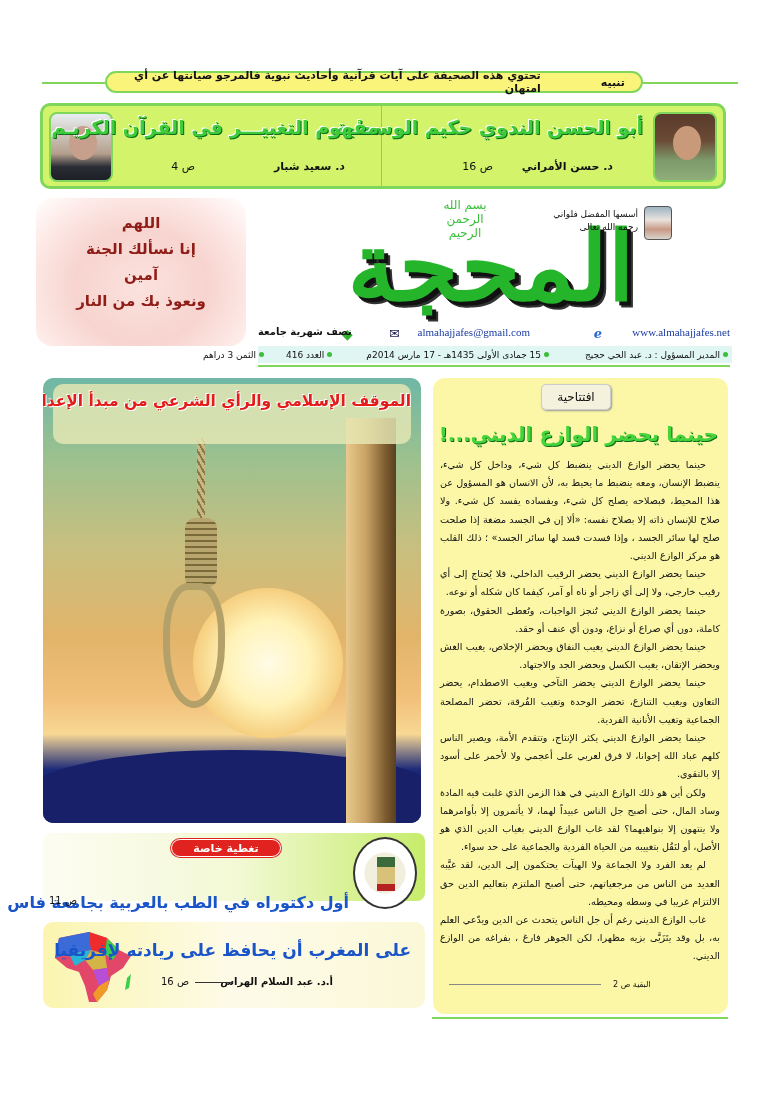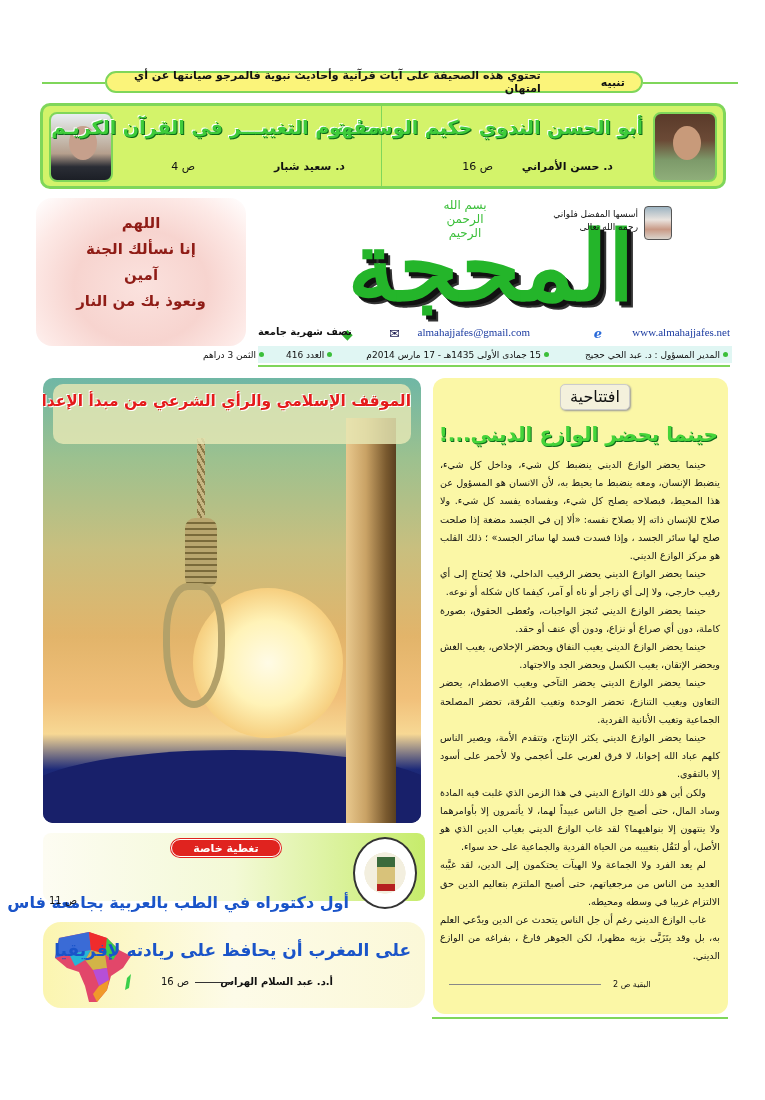--- a/index.html
+++ b/index.html
@@ -109,34 +109,34 @@
   }
   .badge { position: absolute; left: 128px; top: 6px; width: 110px; height: 18px; background: #e0231f; color: #fff; font-size: 11px; font-weight: bold; text-align: center; border-radius: 9px; line-height: 18px; border: 1px solid #fff; box-shadow: 0 0 0 1px #e0231f; }
   .cov-title { position: absolute; right: 76px; top: 32px; font-size: 16px; font-weight: bold; color: #1a54c9; white-space: nowrap; margin-top: 28px; }
   .cov-page { position: absolute; left: 6px; top: 62px; font-size: 10px; }
   .seal { position: absolute; right: 8px; top: 4px; width: 64px; height: 72px; border-radius: 50%; border: 2px solid #333; background: radial-gradient(circle,#f3efdf 0 45%,#fff 46% 100%); }
   .seal-inner { position: absolute; left: 22px; top: 18px; width: 18px; height: 34px; background: linear-gradient(180deg,#3b6a3b 0 30%,#d8c27a 30% 80%,#b52020 80% 100%); }
 
   
   .africa {
     position: absolute; left: 43px; top: 922px; width: 382px; height: 86px;
-    background: linear-gradient(90deg, #fbf5b0 0%, #fdfbe8 50%, #fbf8d8 100%); border-radius: 18px;
+    background: linear-gradient(90deg, #fbf5b0 0%, #fdfbe8 50%, #fbf8d8 100%); border-radius: 10px;
   }
   .map { position: absolute; left: 6px; top: 6px; width: 90px; height: 78px; }
   .afr-title { position: absolute; right: 14px; top: 18px; font-size: 17px; font-weight: bold; color: #1a54c9; white-space: nowrap; }
   .afr-author { position: absolute; right: 92px; top: 54px; font-size: 10px; font-weight: bold; }
   .afr-dash { position: absolute; right: 192px; top: 60px; width: 38px; height: 1px; background: #333; }
   .afr-page { position: absolute; right: 236px; top: 54px; font-size: 10px; }
 
   
   .editorial {
     position: absolute; left: 433px; top: 378px; width: 295px; height: 636px;
     background: #fbf7a6; border-radius: 12px; padding: 0 8px;
   }
-  .ed-label { position: absolute; left: 127px; top: 6px; width: 70px; height: 26px; background: #f4f1dc; border: 1px solid #ccc; border-radius: 5px; font-size: 16px; text-align: center; line-height: 24px; box-shadow: 1px 1px 2px #999; }
+  .ed-label { position: absolute; left: 108px; top: 6px; width: 70px; height: 26px; background: #f4f1dc; border: 1px solid #ccc; border-radius: 5px; font-size: 12px; text-align: center; line-height: 24px; box-shadow: 1px 1px 2px #999; }
   .ed-title { position: absolute; right: 10px; top: 44px; width: 275px; text-align: center; font-size: 20px; font-weight: bold; color: #45d43a; text-shadow: 1px 1px 0 #0b6b1a; white-space: nowrap; }
   .ed-body { position: absolute; right: 8px; top: 78px; width: 280px; font-size: 9.6px; line-height: 18.2px; text-align: justify; }
   .ed-body p { text-indent: 14px; }
   .ed-cont { position: absolute; left: 16px; top: 602px; font-size: 8px; display: flex; align-items: center; gap: 4px; }
   .ed-cont .line { width: 152px; height: 1px; background: #888; margin-right: 8px; }
   .hline3 { position: absolute; left: 432px; top: 1017px; width: 296px; height: 2px; background: #7fd65a; }
 </style>
 </head>
 <body>
 

